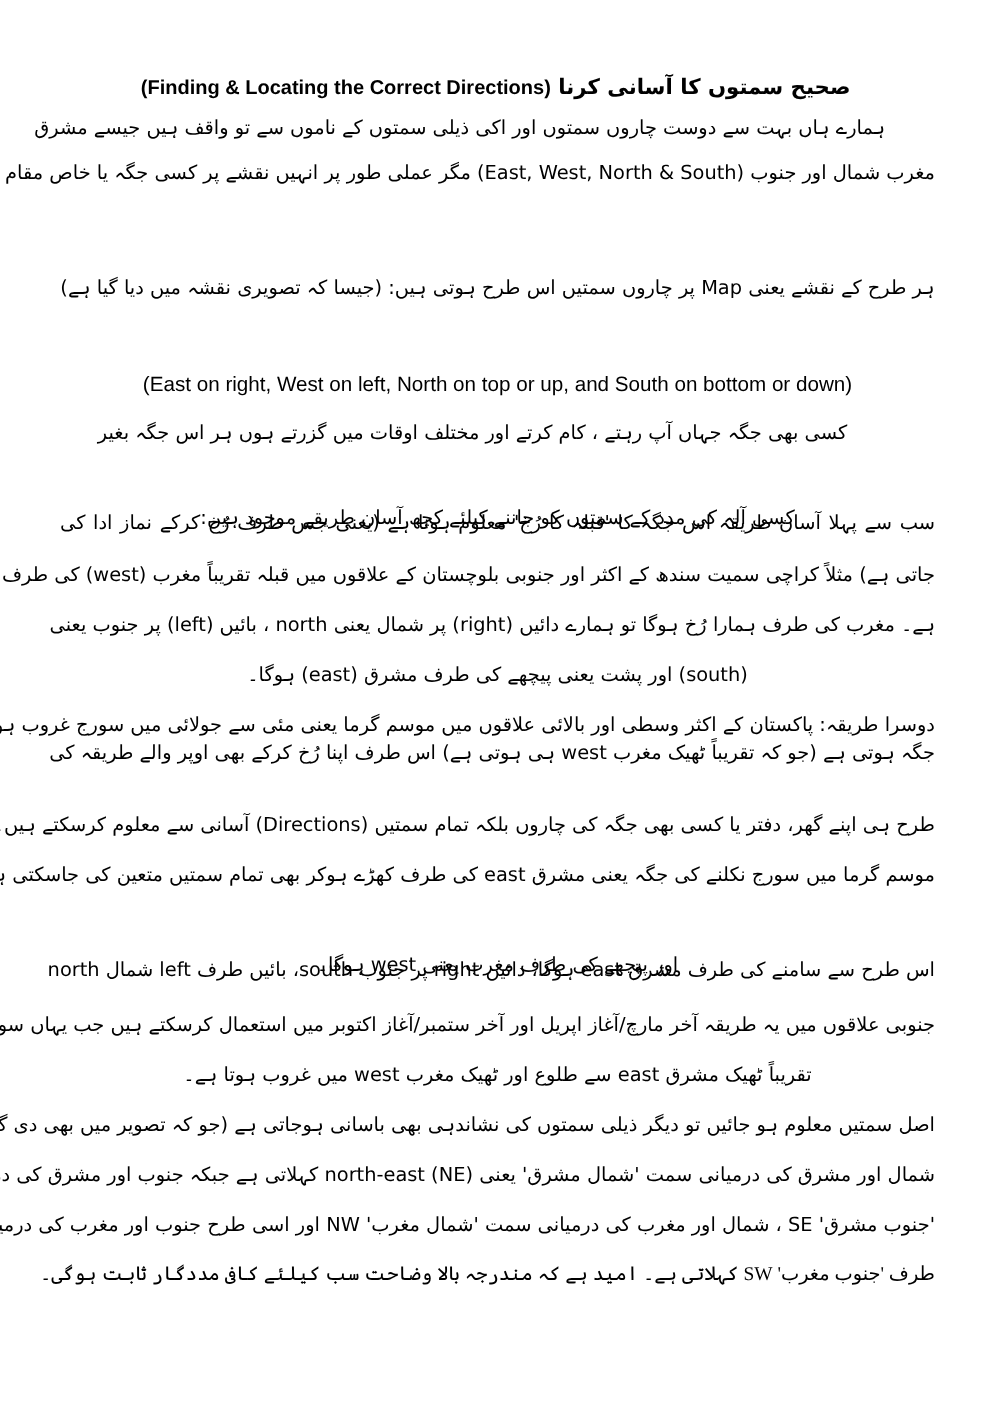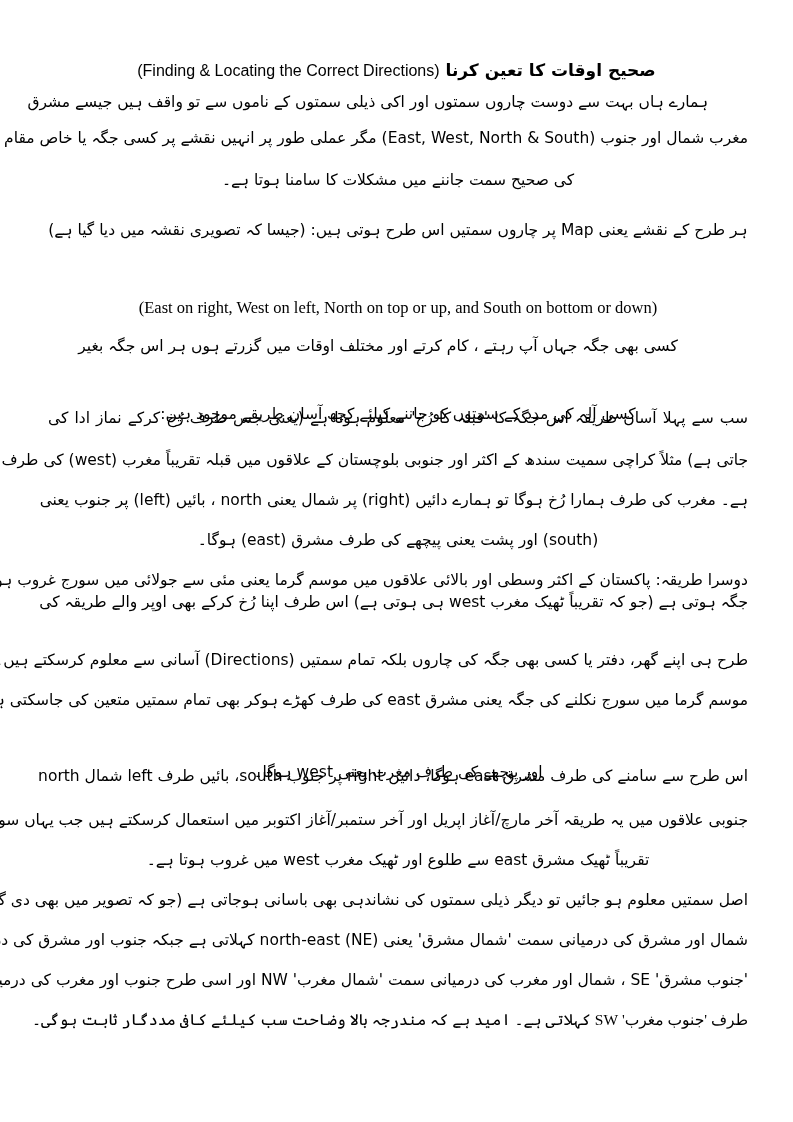--- a/index.html
+++ b/index.html
@@ -3,48 +3,47 @@
 <meta charset="utf-8">
 <style>
   html, body { margin: 0; padding: 0; background: #ffffff; }
   body { width: 793px; height: 1122px; position: relative; overflow: hidden; color: #000; }
   .page { position: absolute; left: 0; top: 0; width: 793px; height: 1122px; }
   .title {
     position: absolute; top: 60px; left: 40px; width: 713px; text-align: center;
     font-family: "DejaVu Sans", sans-serif; font-size: 17px; font-weight: bold; direction: rtl;
     white-space: nowrap;
   }
-  .title .en { font-family: "Liberation Sans", sans-serif; font-weight: normal; font-size: 16px; direction: ltr; unicode-bidi: embed; }
+  .title .en { font-family: "Liberation Sans", sans-serif; font-weight: bold; font-size: 16px; direction: ltr; unicode-bidi: embed; }
   .line {
     position: absolute; left: 48px; width: 700px;
     font-family: "DejaVu Sans", sans-serif; font-size: 15.5px; direction: rtl;
     white-space: nowrap; line-height: 28px; height: 28px;
   }
   .line.center { text-align: center; }
   .line.justify { text-align: justify; text-align-last: justify; }
   .line.right { text-align: center; }
   .line.bold { font-weight: bold; font-size: 16.5px; }
   .en-line {
     position: absolute; left: 48px; width: 700px; text-align: center;
-    font-family: Liberation Serif, serif; font-size: 16.5px; direction: ltr; white-space: nowrap;
+    font-family: Liberation Sans, sans-serif; font-size: 16.5px; direction: ltr; white-space: nowrap;
     line-height: 28px;
   }
 </style>
 </head>
 <body>
 
 <div class="page">
   <div class="title">
-    <span>صحیح اوقات کا تعین کرنا</span>
+    <span>صحیح سمتوں کا آسانی کرنا</span>
     <span class="en">(Finding &amp; Locating the Correct Directions)</span>
   </div>
 
   <div class="line right" style="top:88px; padding-right:0; width:660px;">ہمارے ہاں بہت سے دوست چاروں سمتوں اور اکی ذیلی سمتوں کے ناموں سے تو واقف ہیں جیسے مشرق</div>
   <div class="line justify" style="top:124px;">مغرب شمال اور جنوب (East, West, North &amp; South) مگر عملی طور پر انہیں نقشے پر کسی جگہ یا خاص مقام</div>
-  <div class="line right" style="top:166px;">کی صحیح سمت جاننے میں مشکلات کا سامنا ہوتا ہے۔</div>
   <div class="line center" style="top:204px;margin-top:12px;">ہر طرح کے نقشے یعنی Map پر چاروں سمتیں اس طرح ہوتی ہیں: (جیسا کہ تصویری نقشہ میں دیا گیا ہے)</div>
   <div class="en-line" style="top:294px;">(East on right, West on left, North on top or up, and South on bottom or down)</div>
   <div class="line right" style="top:332px; width:660px;">کسی بھی جگہ جہاں آپ رہتے ، کام کرتے اور مختلف اوقات میں گزرتے ہوں ہر اس جگہ بغیر</div>
   <div class="line right" style="top:376px;margin-top:24px;">کسی آلہ کی مدد کے سمتوں کو جاننے کیلئے کچھ آسان طریقے موجود ہیں:</div>
   <div class="line justify" style="top:404px;">سب سے پہلا آسان طریقہ اس جگہ کا 'قبلہ کا رُخ' معلوم ہونا ہے (یعنی جس طرف رُخ کرکے نماز ادا کی</div>
   <div class="line justify" style="top:446px;">جاتی ہے) مثلاً کراچی سمیت سندھ کے اکثر اور جنوبی بلوچستان کے علاقوں میں قبلہ تقریباً مغرب (west) کی طرف</div>
   <div class="line justify" style="top:486px;">ہے۔ مغرب کی طرف ہمارا رُخ ہوگا تو ہمارے دائیں (right) پر شمال یعنی north ، بائیں (left) پر جنوب یعنی</div>
   <div class="line right" style="top:526px;">(south) اور پشت یعنی پیچھے کی طرف مشرق (east) ہوگا۔</div>
   <div class="line justify" style="top:566px;">دوسرا طریقہ: پاکستان کے اکثر وسطی اور بالائی علاقوں میں موسم گرما یعنی مئی سے جولائی میں سورج غروب ہونے کی جو</div>
   <div class="line justify" style="top:588px;">جگہ ہوتی ہے (جو کہ تقریباً ٹھیک مغرب west ہی ہوتی ہے) اس طرف اپنا رُخ کرکے بھی اوپر والے طریقہ کی</div>

